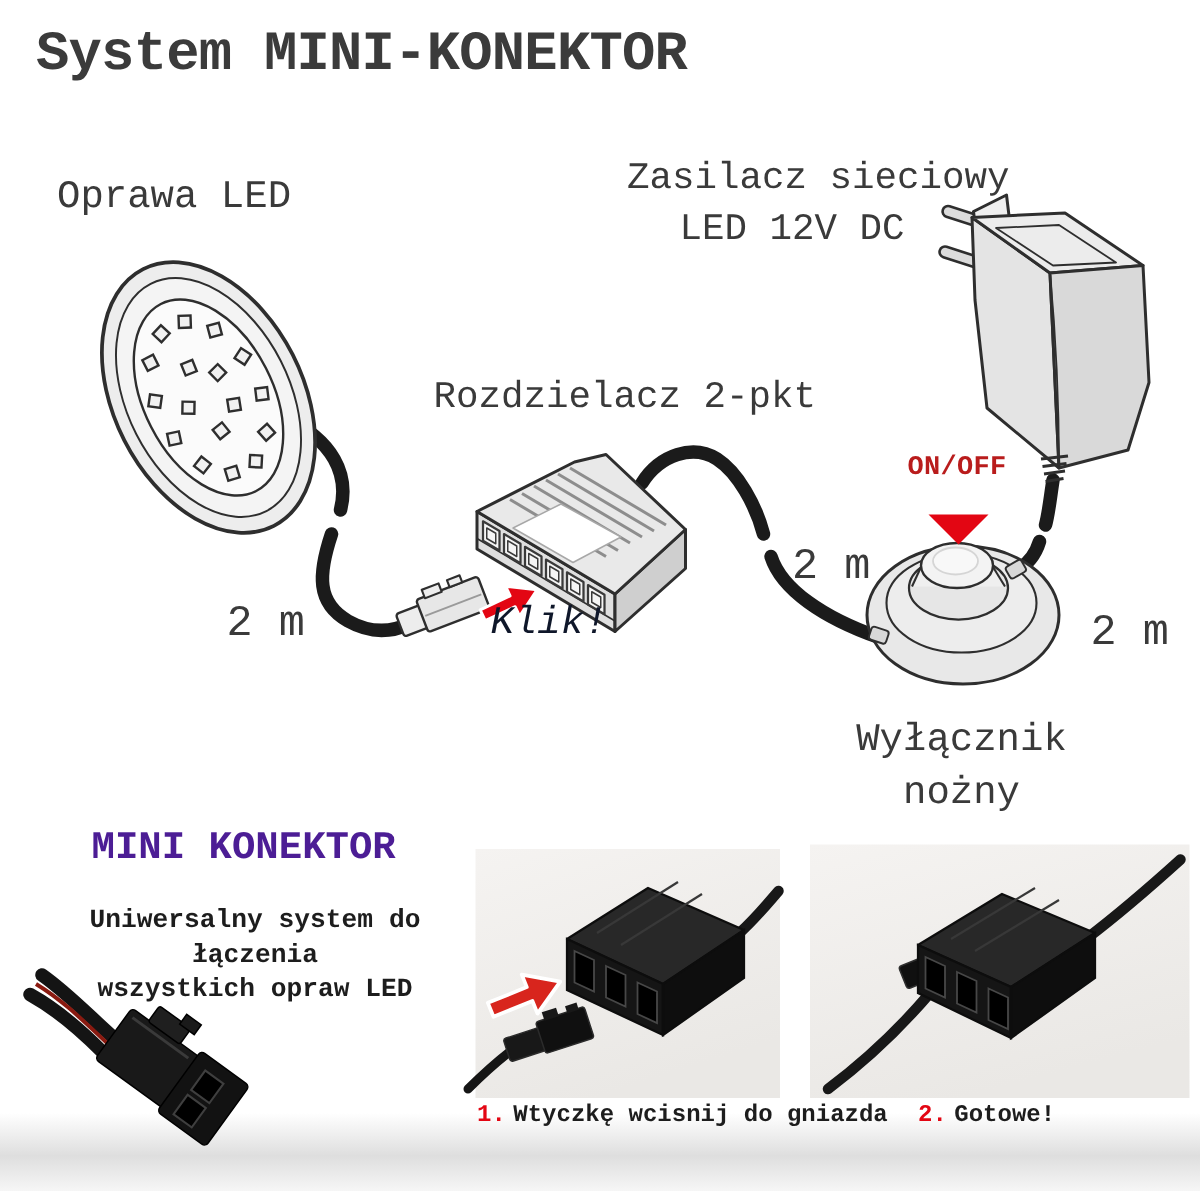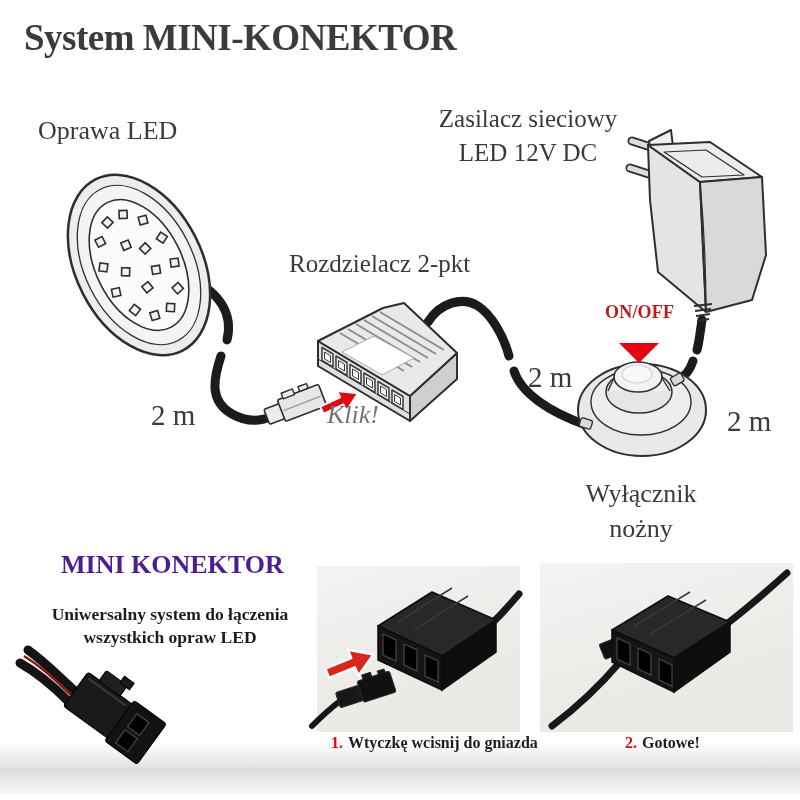--- a/index.html
+++ b/index.html
@@ -1,36 +1,36 @@
 <!DOCTYPE html>
 <html><head>
 <meta charset="utf-8">
 <style>
   html,body{margin:0;padding:0;background:#ffffff;}
   .canvas{
     position:relative;width:800px;height:800px;background:#ffffff;overflow:hidden;
-    font-family:Liberation Serif, serif;color:#3a3a3a;
+    font-family:Liberation Mono, monospace;color:#3a3a3a;
   }
   svg.artwork{position:absolute;left:0;top:0;}
   .txt{position:absolute;white-space:nowrap;color:#3a3a3a;}
   .title{left:24px;top:16px;font-size:37px;font-weight:700;color:#3b3b3b;letter-spacing:-0.5px;}
   .lbl{font-size:25px;}
   .lbl-oprawa{left:38px;top:116px;font-size:26px;}
   .lbl-zasilacz{left:418px;top:102px;width:220px;text-align:center;font-size:25px;line-height:1.35;white-space:nowrap;}
   .lbl-rozdzielacz{left:289px;top:250px;font-size:25px;}
   .len{font-size:29px;margin-top:48px;}
   .len-left{left:151px;top:351px;}
   .len-mid{left:528px;top:313px;}
   .len-right{left:727px;top:357px;}
   .onoff{left:605px;top:302px;font-size:18px;font-weight:700;color:#b91c1c;letter-spacing:0.2px;}
-  .klik{left:327px;top:400px;font-size:26px;font-style:italic;color:#737373;}
+  .klik{left:327px;top:400px;font-size:26px;font-style:italic;color:#0f172a;}
   .lbl-wylacznik{left:538px;top:476px;width:206px;text-align:center;font-size:26px;line-height:1.35;}
   .promo-head{left:61px;top:550px;font-size:26px;font-weight:700;color:#4c1d95;}
   .promo-sub{left:46px;top:603px;width:248px;text-align:center;font-size:17.5px;font-weight:700;color:#1d1d1d;line-height:1.3;white-space:normal;}
-  .caption{font-size:16px;font-weight:700;color:#1d1d1d;margin-left:13px;}
+  .caption{font-size:16px;font-weight:700;color:#1d1d1d;}
   .caption .num{color:#e30613;margin-right:5px;}
   .cap-1{left:318px;top:734px;}
   .cap-2{left:612px;top:734px;}
 </style>
 </head>
 <body>
 
 <div class="canvas">
 
   <svg class="artwork" width="800" height="800" viewBox="0 0 800 800">

